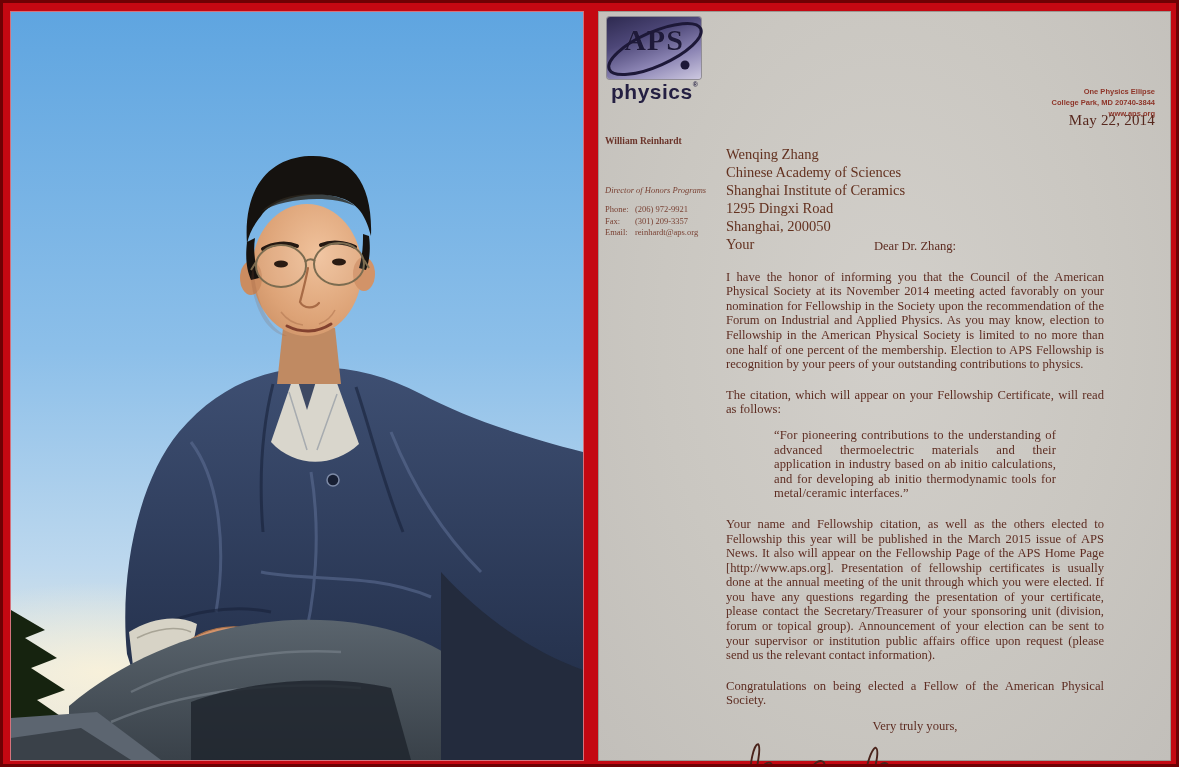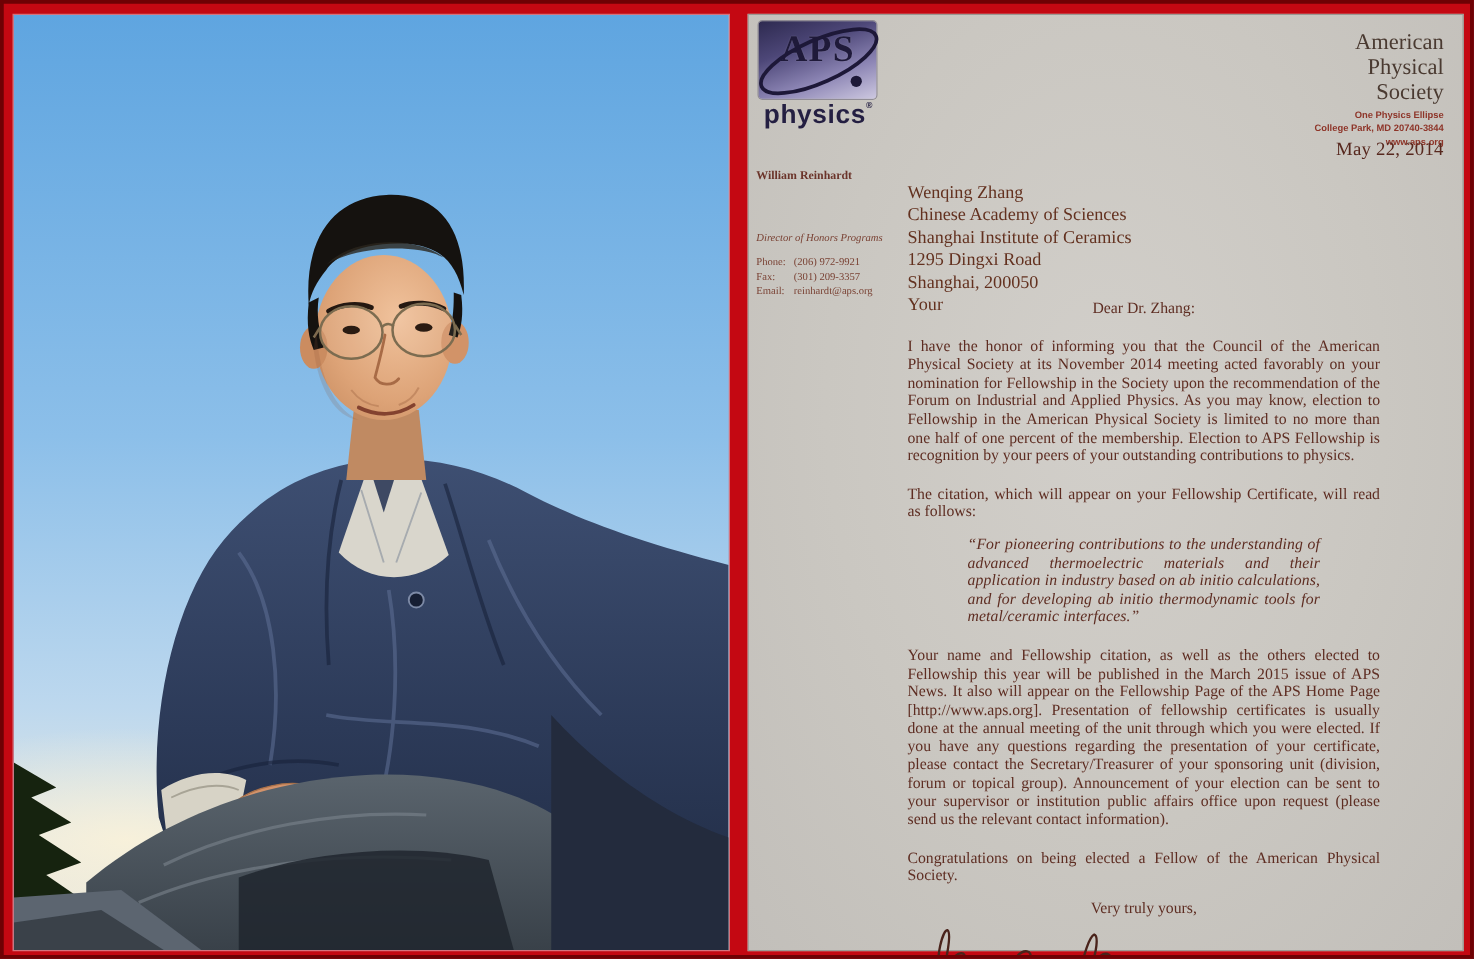--- a/index.html
+++ b/index.html
@@ -70,21 +70,21 @@
     font-size:14.5px;line-height:1.24;color:#63311f;
   }
   .letter-body{
     position:absolute;left:128px;top:228px;width:378px;
     font-size:12.6px;line-height:14.6px;text-align:justify;color:#5e2d22;
   }
   .letter-body .salutation{margin:0 0 11px 0;text-align:center;}
   .letter-body p{margin:16px 0 11px 0;}
   .citation{
     margin:0 48px 11px 48px !important;
-    font-style:italic;letter-spacing:.1px;
+    letter-spacing:.1px;
   }
   .closing{margin-top:2px;text-align:center;}
   .signature{margin:2px 0 0 2px;height:52px;}
 </style>
 </head>
 <body>
 
 <div class="canvas">
 
   <div class="photo-panel">
@@ -213,25 +213,20 @@
       <div class="logo-square">
         <div class="logo-aps">APS</div>
         <svg class="logo-orbit" width="108" height="72" viewBox="0 0 108 72">
           <ellipse cx="54" cy="36" rx="50" ry="17" fill="none" stroke="#1d1838" stroke-width="3" transform="rotate(-24 54 36)"></ellipse>
           <circle cx="84" cy="52" r="4.5" fill="#1d1838"></circle>
         </svg>
       </div>
       <div class="logo-word"><span>physics</span><sup>®</sup></div>
     </div>
 
-    <div class="org-name">
-      <div>American</div>
-      <div>Physical</div>
-      <div>Society</div>
-    </div>
 
     <div class="org-address">
       <div>One Physics Ellipse</div>
       <div>College Park, MD 20740-3844</div>
       <div>www.aps.org</div>
     </div>
 
     <div class="date-line">May 22, 2014</div>
 
     <div class="sender-block">

